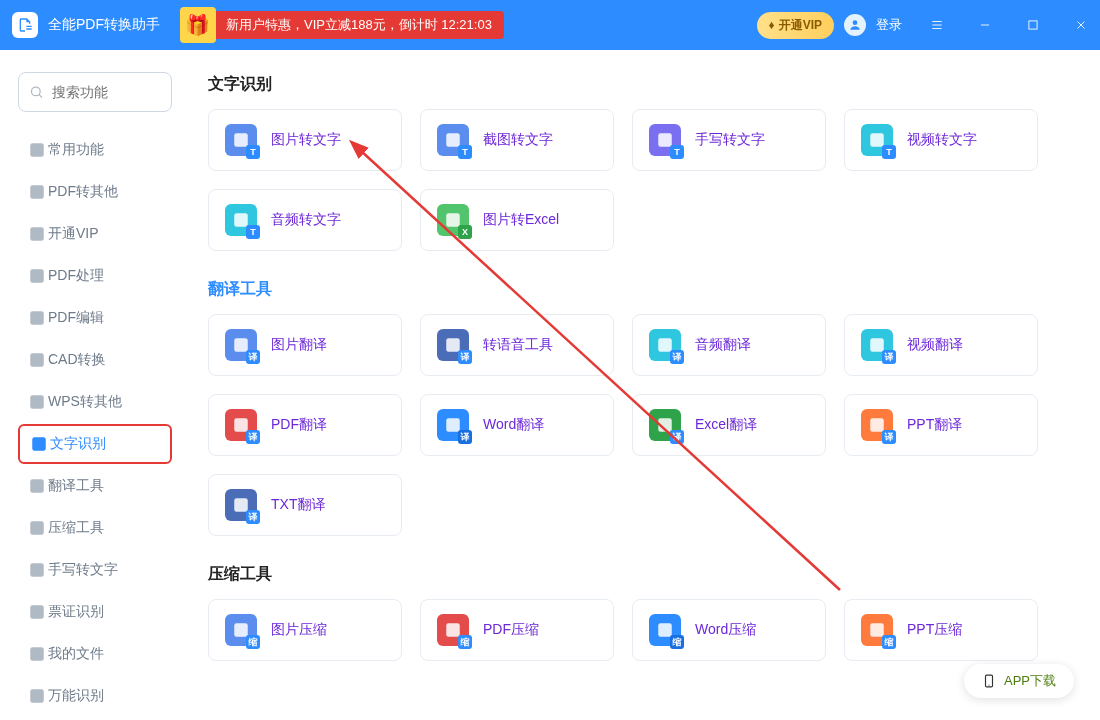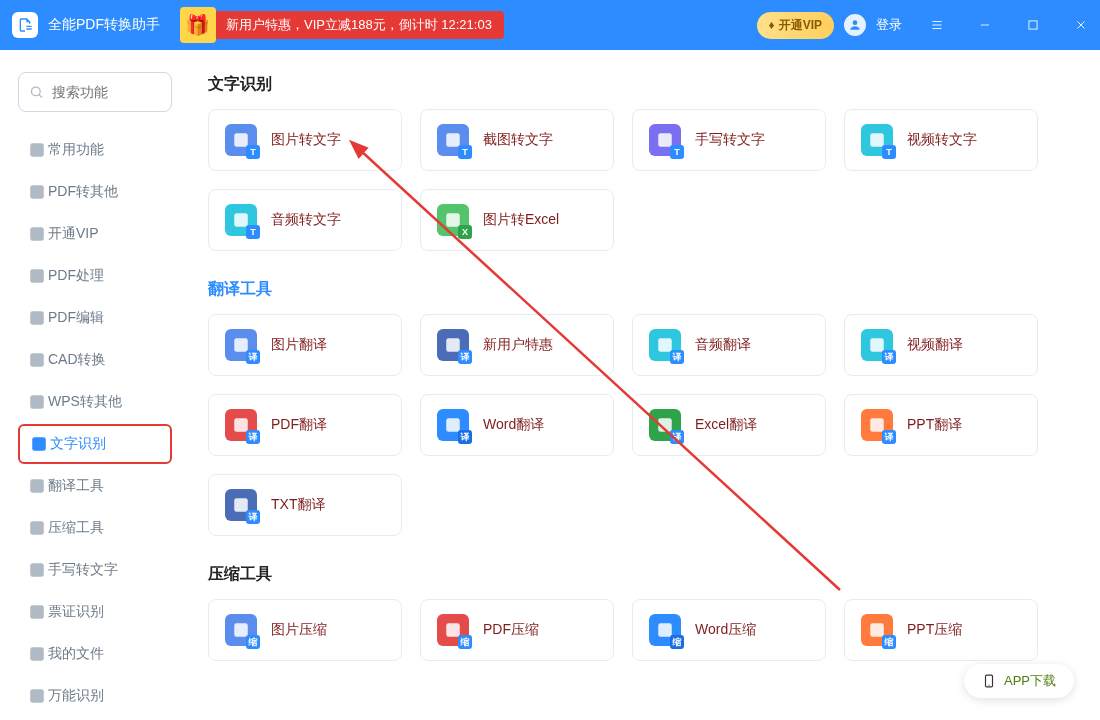--- a/index.html
+++ b/index.html
@@ -35,21 +35,21 @@
   
   .main { flex: 1; padding: 18px 26px 0 18px; overflow-y: auto; position: relative; }
   .main::-webkit-scrollbar { width: 8px; }
   .main::-webkit-scrollbar-thumb { background: #c9d2dd; border-radius: 4px; }
   .section-title { font-size: 16px; font-weight: 700; color: #222; margin: 6px 0 14px 0; }
   .section-title.blue { color: #2d8cff; }
   .grid { display: flex; flex-wrap: wrap; gap: 18px; margin-bottom: 28px; }
   .card { width: 194px; height: 62px; border: 1px solid #e7ecf2; border-radius: 8px; display: flex; align-items: center; padding: 0 16px; gap: 14px; cursor: pointer; background: #fff; }
   .card-icon { width: 32px; height: 32px; border-radius: 6px; display: flex; align-items: center; justify-content: center; position: relative; flex-shrink: 0; }
   .card-icon .corner { position: absolute; bottom: -3px; right: -3px; width: 14px; height: 14px; border-radius: 3px; display: flex; align-items: center; justify-content: center; font-size: 9px; color: #fff; font-weight: 700; }
-  .card-label { font-size: 14px; color: #7f1d1d; }
+  .card-label { font-size: 14px; color: #6d28d9; }
   
   
   .arrow-svg { position: absolute; pointer-events: none; z-index: 50; }
   
   
   .download-pill { position: absolute; bottom: 22px; right: 26px; background: #fff; border-radius: 22px; box-shadow: 0 2px 10px rgba(0,0,0,.12); padding: 8px 18px; display: flex; align-items: center; gap: 8px; font-size: 13px; color: #4d7c0f; z-index: 40; }
 </style>
 </head>
 <body>
 
@@ -296,21 +296,21 @@
             </div>
             <div class="card-label">图片翻译</div>
           </div>
           <div class="card">
             <div class="card-icon" style="background: rgb(75, 108, 183);">
               <svg width="18" height="18" viewBox="0 0 24 24">
                 <rect x="3" y="3" width="18" height="18" rx="3" fill="#fff" opacity="0.85"></rect>
               </svg>
               <div class="corner" style="background: rgb(45, 140, 255);">译</div>
             </div>
-            <div class="card-label">新用户特惠</div>
+            <div class="card-label">转语音工具</div>
           </div>
           <div class="card">
             <div class="card-icon" style="background: rgb(47, 198, 224);">
               <svg width="18" height="18" viewBox="0 0 24 24">
                 <rect x="3" y="3" width="18" height="18" rx="3" fill="#fff" opacity="0.85"></rect>
               </svg>
               <div class="corner" style="background: rgb(45, 140, 255);">译</div>
             </div>
             <div class="card-label">音频翻译</div>
           </div>

